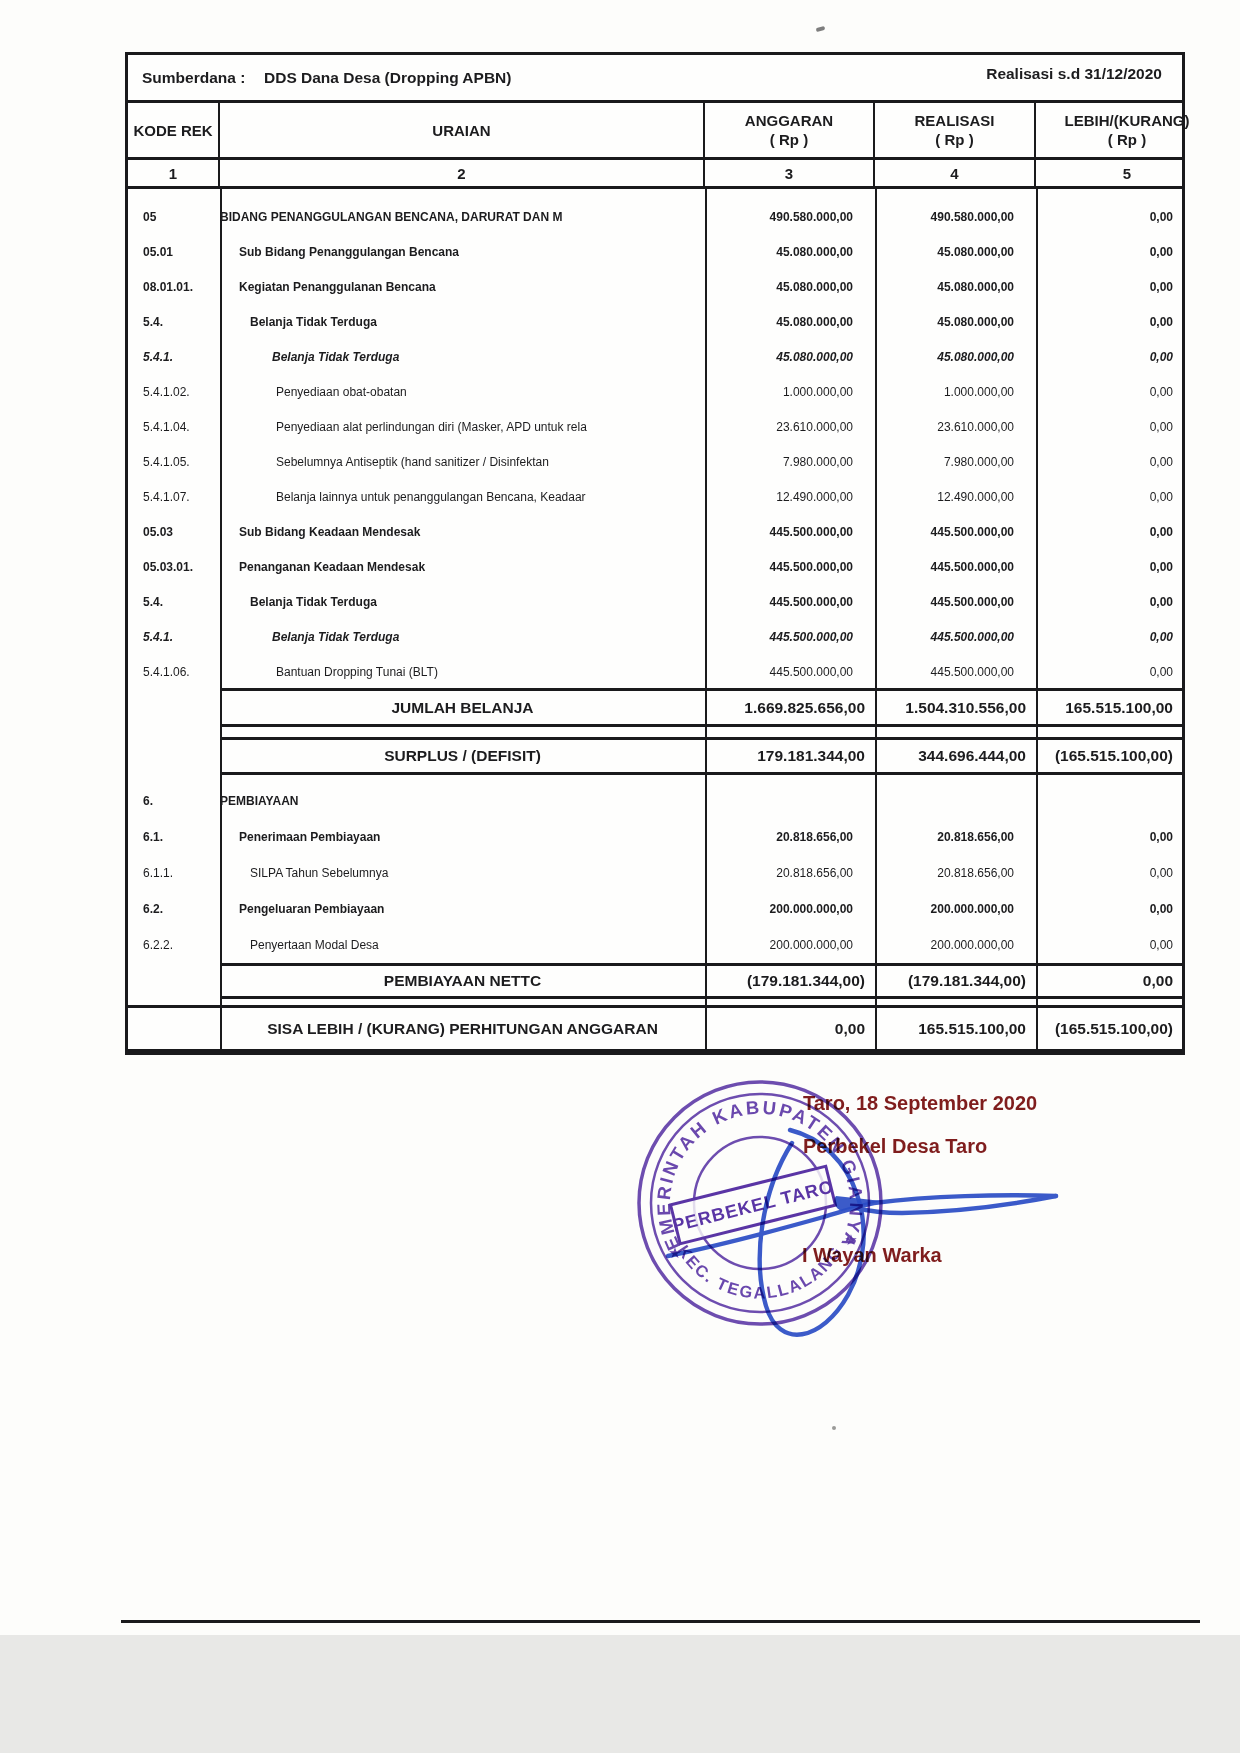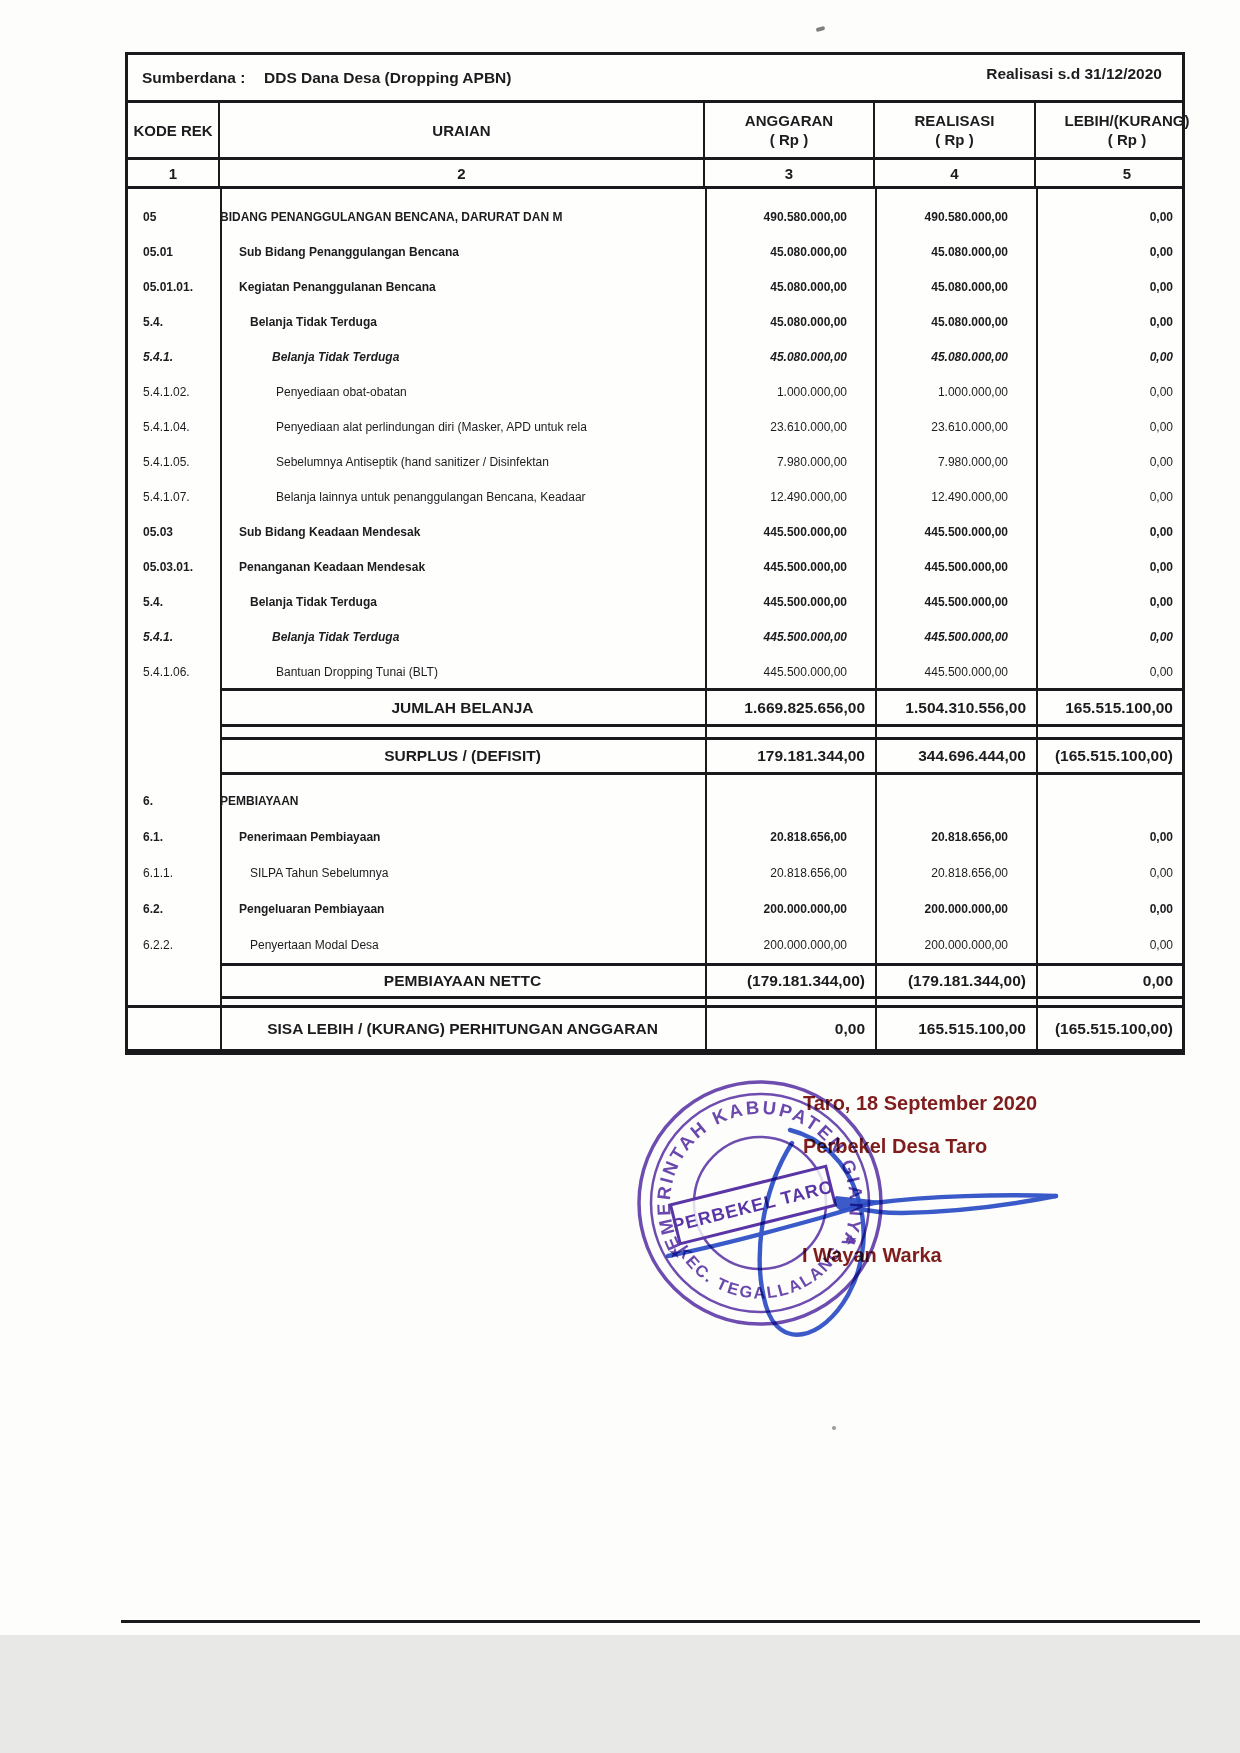--- a/index.html
+++ b/index.html
@@ -22,21 +22,21 @@
   .hline{position:absolute;height:3px;background:#1a1a1c;left:92px;width:962px;}
   .hline-full{left:0;width:1054px;}
   
   .rows{position:absolute;left:0;width:1054px;}
   .rows1{top:144px;}
   .rows2{top:728px;}
   .trow{height:35px;align-items:center;font-size:12px;}
   .rows2 .trow{height:36px;}
   .tcell{overflow:hidden;white-space:nowrap;box-sizing:border-box;}
   .c-code{padding-left:15px;}
-  .c-num{text-align:right;padding-right:28px;}
+  .c-num{text-align:right;padding-right:22px;}
   .c-last{padding-right:9px;}
   .lvl0{padding-left:0;} .lvl1{padding-left:19px;} .lvl2{padding-left:30px;} .lvl3{padding-left:52px;} .lvl4{padding-left:56px;}
   .st-bu .ctext{font-weight:700;text-decoration:underline;text-decoration-thickness:2px;text-underline-offset:4px;}
   .st-b .ctext{font-weight:700;}
   .st-bi .ctext{font-weight:700;font-style:italic;}
   
   .band{position:absolute;align-items:center;font-weight:700;font-size:15.5px;}
   .band .blabel{text-align:center;overflow:hidden;white-space:nowrap;}
   .band .bnum{text-align:right;padding-right:10px;box-sizing:border-box;}
   .band .blast{padding-right:9px;}
@@ -119,21 +119,21 @@
           <div class="tcell c-num c-last"><span class="ctext">0,00</span></div>
         </div>
         <div class="trow grid5 st-bu">
           <div class="tcell c-code"><span class="ctext">05.01</span></div>
           <div class="tcell c-ur lvl1"><span class="ctext">Sub Bidang Penanggulangan Bencana</span></div>
           <div class="tcell c-num"><span class="ctext">45.080.000,00</span></div>
           <div class="tcell c-num"><span class="ctext">45.080.000,00</span></div>
           <div class="tcell c-num c-last"><span class="ctext">0,00</span></div>
         </div>
         <div class="trow grid5 st-b">
-          <div class="tcell c-code"><span class="ctext">05.01.01.</span></div>
+          <div class="tcell c-code"><span class="ctext">08.01.01.</span></div>
           <div class="tcell c-ur lvl1"><span class="ctext">Kegiatan Penanggulanan Bencana</span></div>
           <div class="tcell c-num"><span class="ctext">45.080.000,00</span></div>
           <div class="tcell c-num"><span class="ctext">45.080.000,00</span></div>
           <div class="tcell c-num c-last"><span class="ctext">0,00</span></div>
         </div>
         <div class="trow grid5 st-b">
           <div class="tcell c-code"><span class="ctext">5.4.</span></div>
           <div class="tcell c-ur lvl2"><span class="ctext">Belanja Tidak Terduga</span></div>
           <div class="tcell c-num"><span class="ctext">45.080.000,00</span></div>
           <div class="tcell c-num"><span class="ctext">45.080.000,00</span></div>

